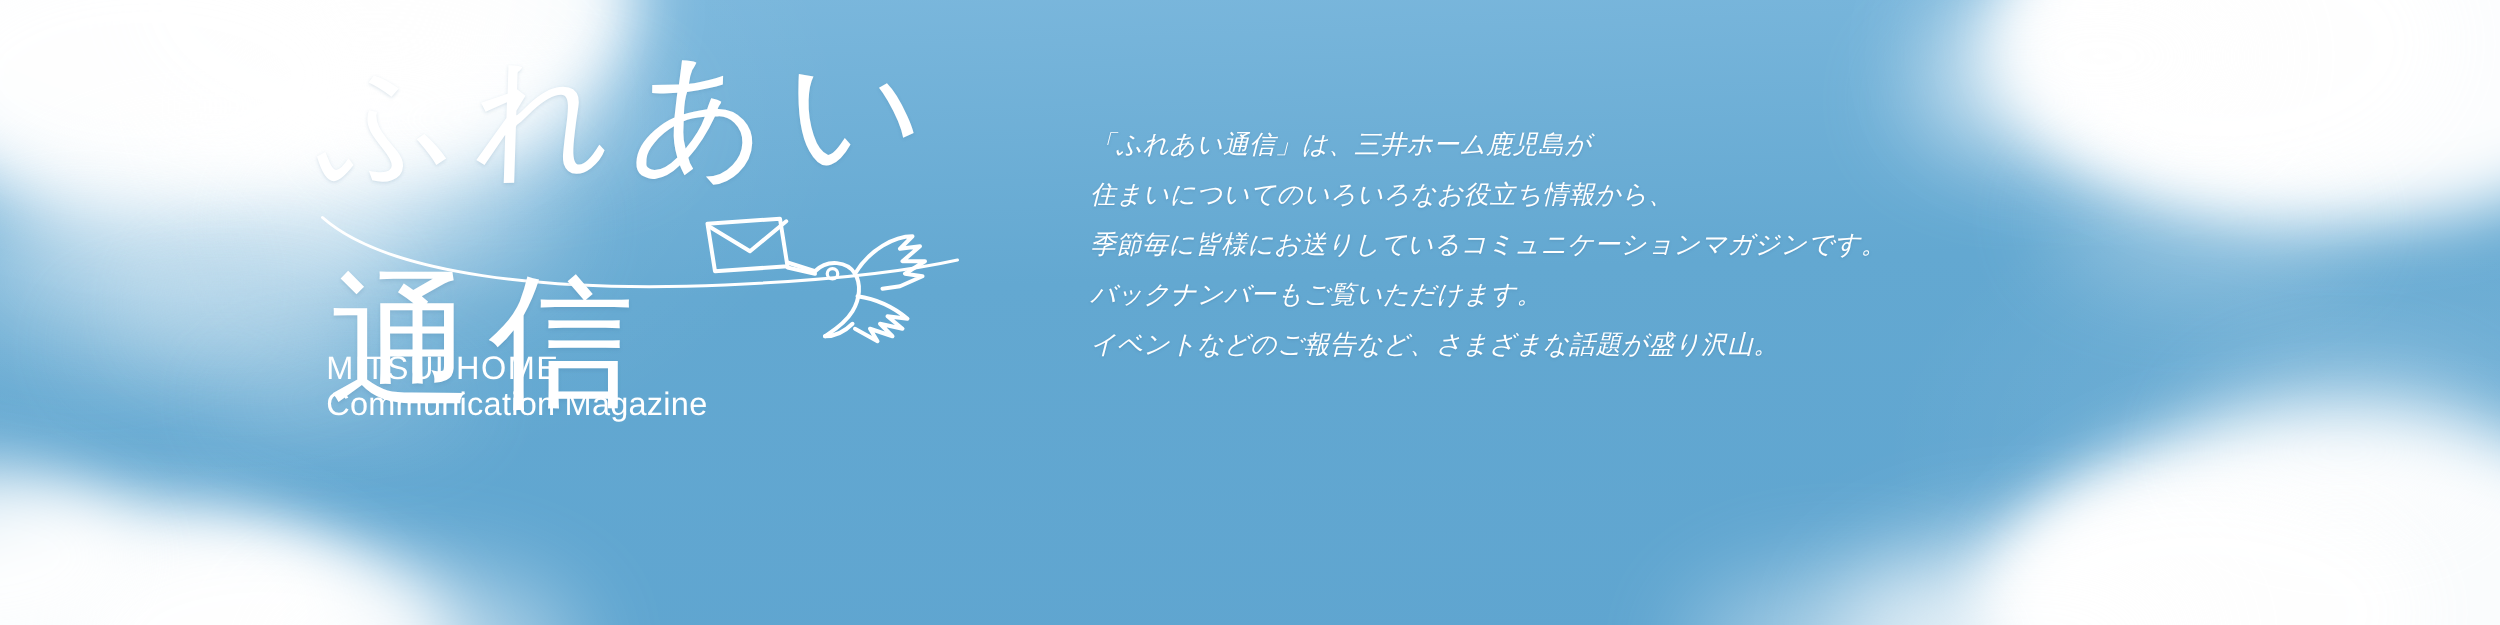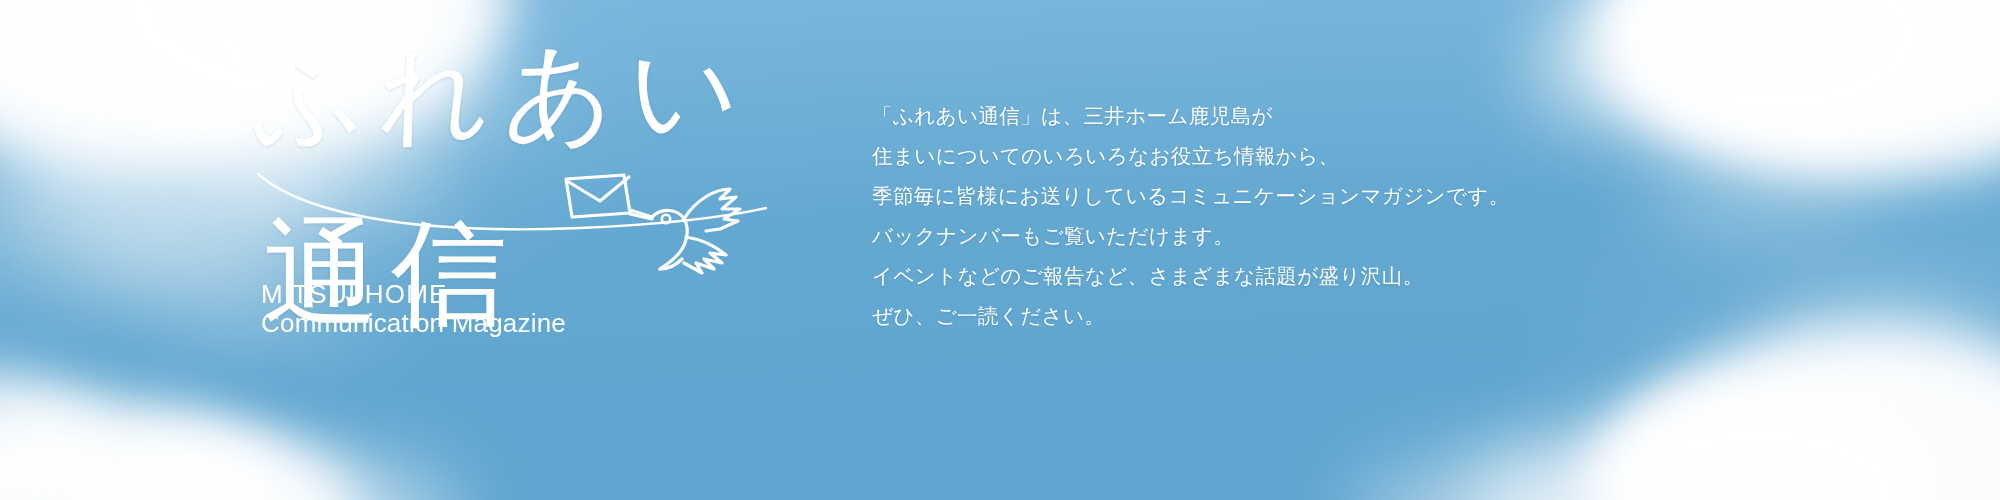--- a/index.html
+++ b/index.html
@@ -138,20 +138,21 @@
     height: 115px;
     pointer-events: none;
   }
 
   
   #description {
     position: absolute;
     left: 872px;
     top: 96px;
     width: 1030px;
+    font-style: italic;
   }
   #description .line {
     color: #ffffff;
     font-size: 20.5px;
     line-height: 40px;
     letter-spacing: 0.4px;
     white-space: nowrap;
     text-shadow: 0 1px 2px rgba(70,120,160,0.35);
   }
 </style>
@@ -231,16 +232,15 @@
     <div class="brand-main">MITSUI HOME</div>
     <div class="brand-sub">Communication Magazine</div>
   </div>
 
   <div id="description">
     <div class="line">「ふれあい通信」は、三井ホーム鹿児島が</div>
     <div class="line">住まいについてのいろいろなお役立ち情報から、</div>
     <div class="line">季節毎に皆様にお送りしているコミュニケーションマガジンです。</div>
     <div class="line">バックナンバーもご覧いただけます。</div>
     <div class="line">イベントなどのご報告など、さまざまな話題が盛り沢山。</div>
-    <div class="line">ぜひ、ご一読ください。</div>
   </div>
 
 </div>
 
 </body></html>

